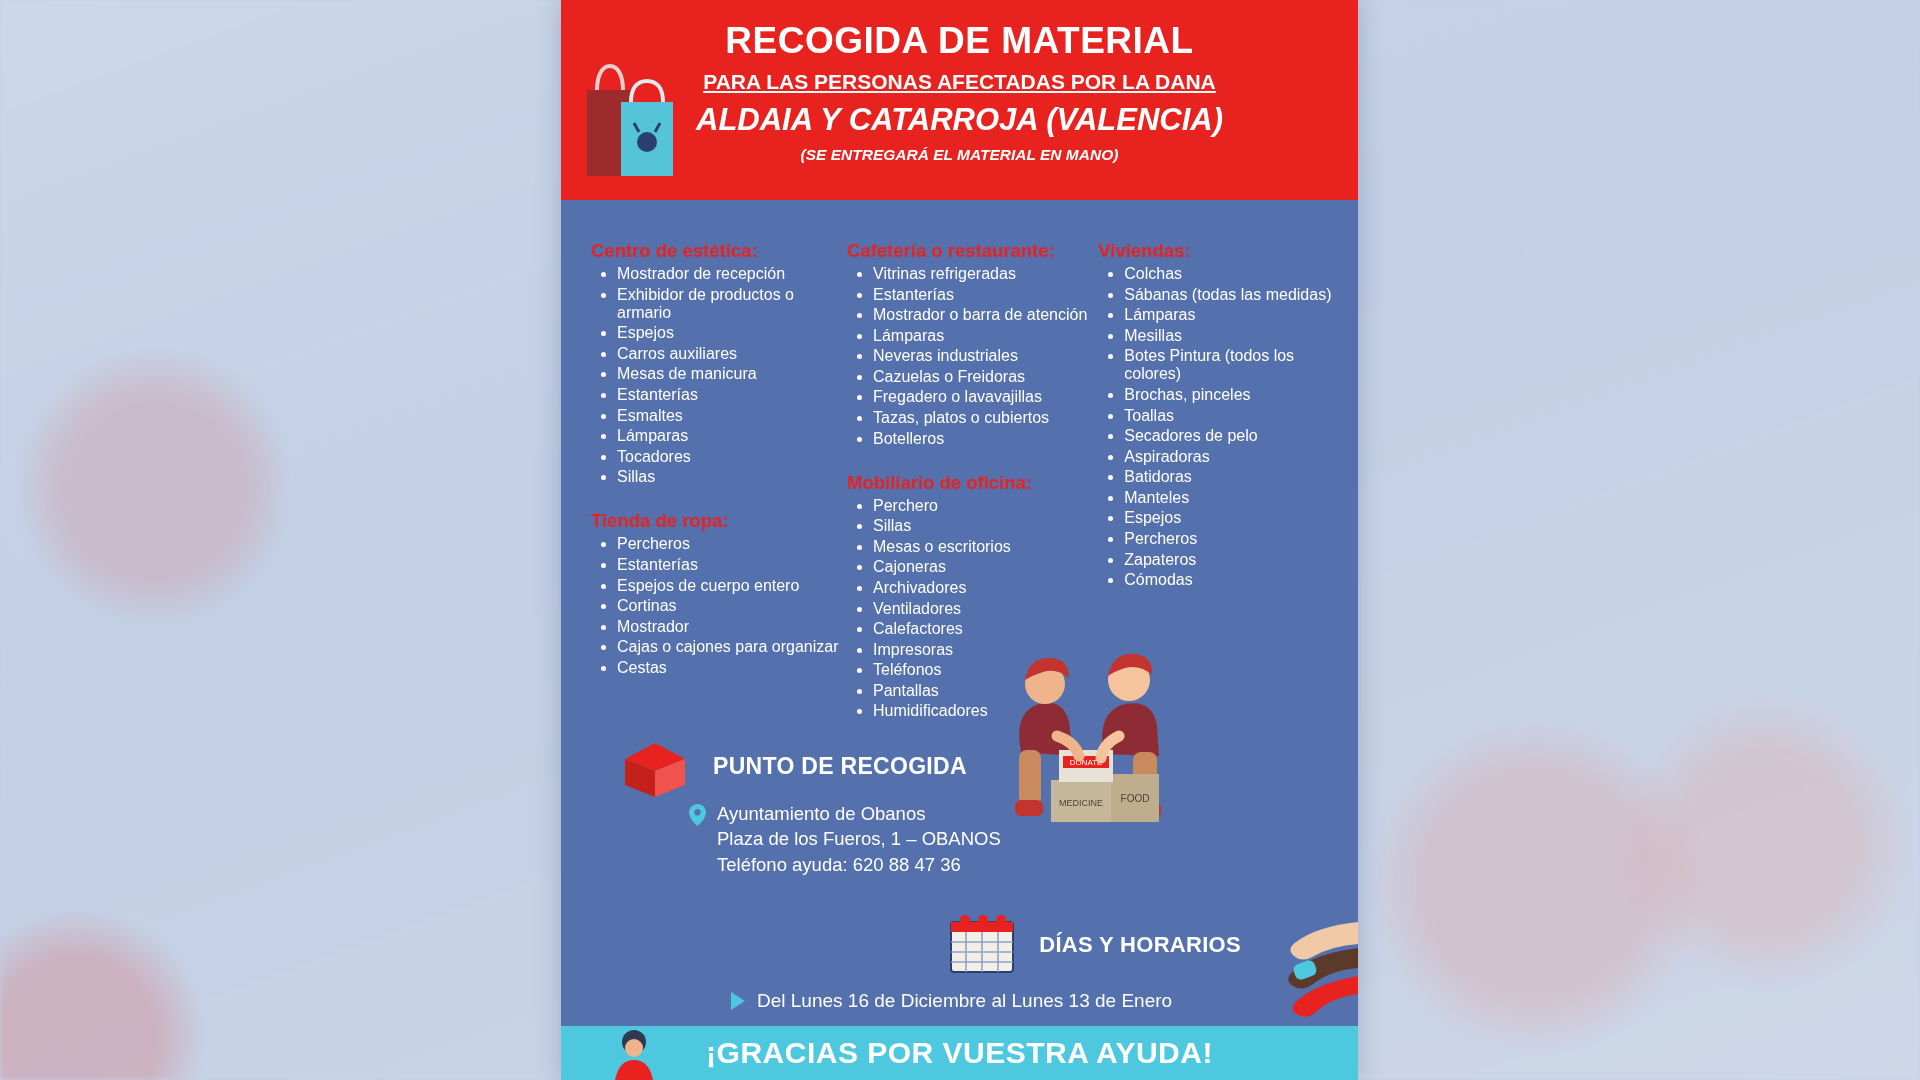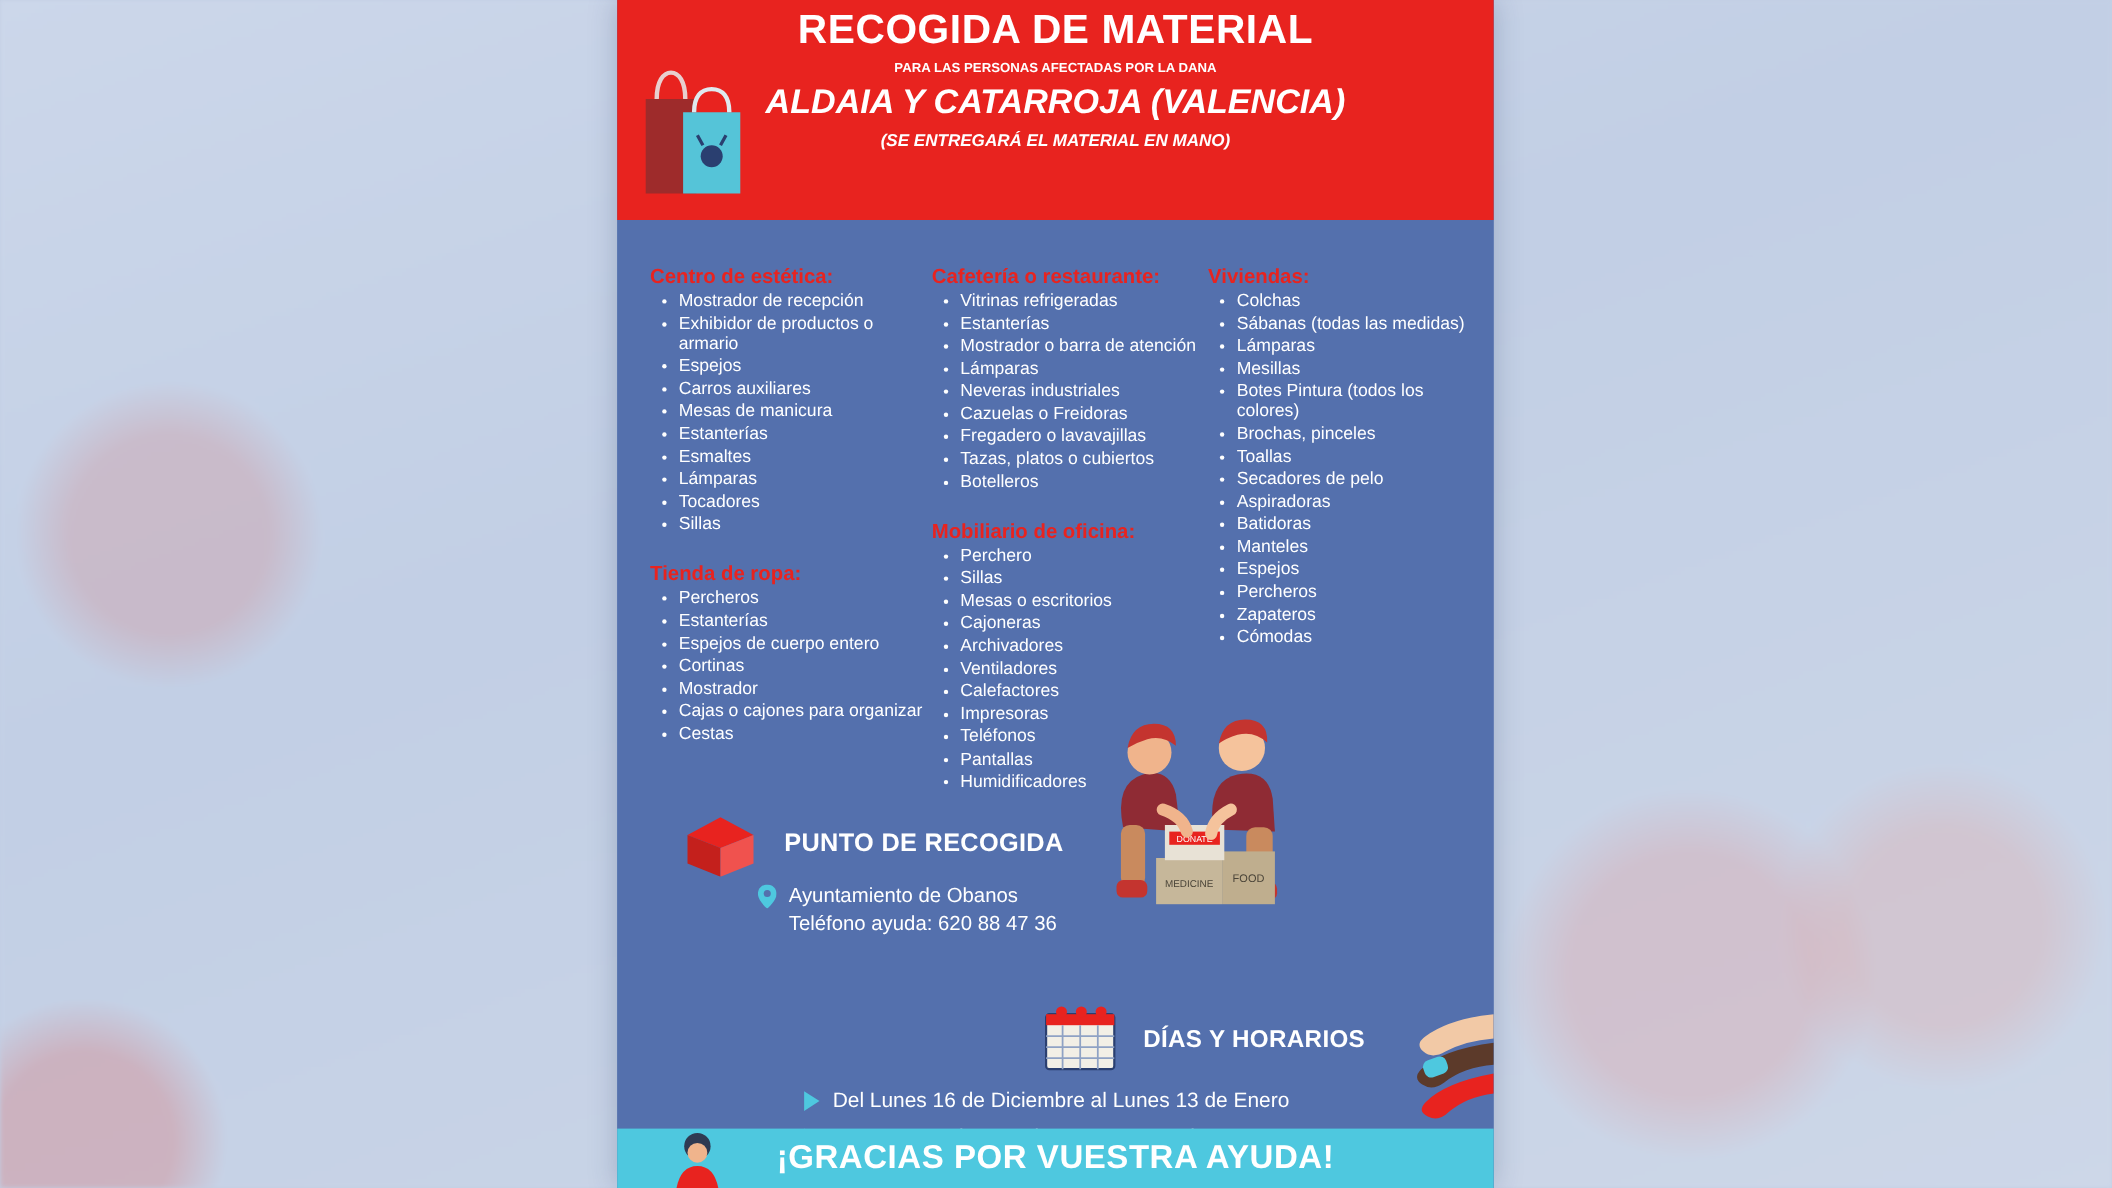--- a/index.html
+++ b/index.html
@@ -33,35 +33,36 @@
     background: #5470ad;
     overflow: hidden;
     box-shadow: 0 0 24px rgba(40,60,100,0.25);
   }
 
   
   .header {
     position: relative;
     background: #e8231f;
     height: 200px;
-    padding-top: 6px;
+    padding-top: 20px;
     text-align: center;
     color: #ffffff;
   }
   .header .line1 {
     font-size: 37px;
     font-weight: bold;
     letter-spacing: 0.5px;
     line-height: 1.15;
   }
   .header .line2 {
-    font-size: 12px;
+    font-size: 21px;
     font-weight: bold;
     line-height: 1.4;
     margin-top: 4px;
+    text-decoration: underline;
   }
   .header .line3 {
     font-size: 31px;
     font-weight: bold;
     line-height: 1.3;
     margin-top: 4px;
     font-style: italic;
   }
   .header .line4 {
     font-size: 15.5px;
@@ -332,20 +333,21 @@
       <div class="pickup-title">PUNTO DE RECOGIDA</div>
     </div>
     <div class="pickup-lines">
       <div class="pin-row">
         <svg class="pin" viewBox="0 0 17 22">
           <path d="M8.5 0 C3.8 0 0 3.8 0 8.5 C0 15 8.5 22 8.5 22 S17 15 17 8.5 C17 3.8 13.2 0 8.5 0 z" fill="#4ec8df"></path>
           <circle cx="8.5" cy="8.3" r="3.2" fill="#5470ad"></circle>
         </svg>
         <span>Ayuntamiento de Obanos</span>
       </div>
+      <div>Plaza de los Fueros, 1  – OBANOS</div>
       <div>Teléfono ayuda: 620 88 47 36</div>
     </div>
   </div>
 
   <div class="schedule">
     <div class="sched-head">
       <svg class="cal-icon" viewBox="0 0 80 70" style="position:relative;left:0;top:0;">
         <rect x="8" y="12" width="62" height="50" rx="3" fill="#f2efe6" stroke="#2a3f70" stroke-width="2"></rect>
         <rect x="8" y="12" width="62" height="10" fill="#e8231f"></rect>
         <circle cx="22" cy="10" r="5" fill="#e8231f"></circle>

